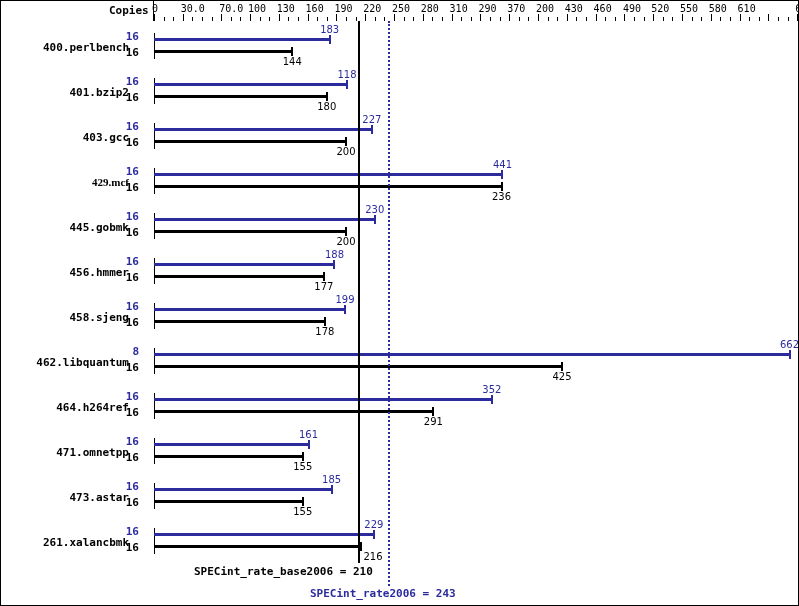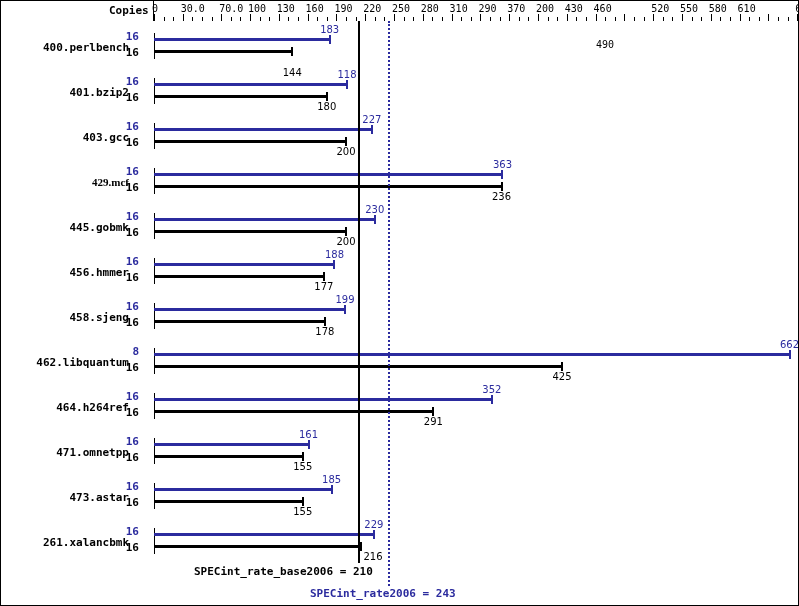--- a/index.html
+++ b/index.html
@@ -48,21 +48,21 @@
       <div class="abs tick-label" style="left: 335.4px;">190</div>
       <div class="abs tick-label" style="left: 364.2px;">220</div>
       <div class="abs tick-label" style="left: 393px;">250</div>
       <div class="abs tick-label" style="left: 421.8px;">280</div>
       <div class="abs tick-label" style="left: 450.6px;">310</div>
       <div class="abs tick-label" style="left: 479.4px;">290</div>
       <div class="abs tick-label" style="left: 508.2px;">370</div>
       <div class="abs tick-label" style="left: 537px;">200</div>
       <div class="abs tick-label" style="left: 565.8px;">430</div>
       <div class="abs tick-label" style="left: 594.6px;">460</div>
-      <div class="abs tick-label" style="left: 597px; margin-top: 36px;">490</div>
+      <div class="abs tick-label" style="left: 624px;">490</div>
       <div class="abs tick-label" style="left: 652.2px;">520</div>
       <div class="abs tick-label" style="left: 681px;">550</div>
       <div class="abs tick-label" style="left: 709.8px;">580</div>
       <div class="abs tick-label" style="left: 738.6px;">610</div>
       <div class="abs tick-label" style="left: 796.2px;">670</div>
       <div class="abs tick" style="left: 153px; height: 7px; top: 13px;"></div>
       <div class="abs tick" style="left: 162.6px; height: 4px; top: 16px;"></div>
       <div class="abs tick" style="left: 172.2px; height: 4px; top: 16px;"></div>
       <div class="abs tick" style="left: 181.8px; height: 7px; top: 13px;"></div>
       <div class="abs tick" style="left: 191.4px; height: 4px; top: 16px;"></div>
@@ -134,21 +134,21 @@
       <div class="abs bench-label" style="top: 40px;">400.perlbench</div>
       <div class="abs copies-val peak" style="top: 29px;">16</div>
       <div class="abs copies-val base" style="top: 45px;">16</div>
       <div class="abs baseline-tick" style="top: 32px;"></div>
       <div class="abs baseline-tick" style="top: 44px;"></div>
       <div class="abs bar peak" style="top: 37px; width: 175.68px;"></div>
       <div class="abs endcap peak" style="top: 34px; left: 327.68px;"></div>
       <div class="abs val-label peak" style="top: 23px; left: 328.68px;">183</div>
       <div class="abs bar base" style="top: 49px; width: 138.24px;"></div>
       <div class="abs endcap base" style="top: 46px; left: 290.24px;"></div>
-      <div class="abs val-label base" style="top: 66px; left: 291.24px;">144</div>
+      <div class="abs val-label base" style="top: 55px; left: 291.24px;">144</div>
       <div class="abs bench-label" style="top: 85px;">401.bzip2</div>
       <div class="abs copies-val peak" style="top: 74px;">16</div>
       <div class="abs copies-val base" style="top: 90px;">16</div>
       <div class="abs baseline-tick" style="top: 77px;"></div>
       <div class="abs baseline-tick" style="top: 89px;"></div>
       <div class="abs bar peak" style="top: 82px; width: 192.96px;"></div>
       <div class="abs endcap peak" style="top: 79px; left: 344.96px;"></div>
       <div class="abs val-label peak" style="top: 68px; left: 345.96px;">118</div>
       <div class="abs bar base" style="top: 94px; width: 172.8px;"></div>
       <div class="abs endcap base" style="top: 91px; left: 324.8px;"></div>
@@ -164,21 +164,21 @@
       <div class="abs bar base" style="top: 139px; width: 192px;"></div>
       <div class="abs endcap base" style="top: 136px; left: 344px;"></div>
       <div class="abs val-label base" style="top: 145px; left: 345px;">200</div>
       <div class="abs bench-label" style="top: 175px; font-family: Liberation Serif, serif;">429.mcf</div>
       <div class="abs copies-val peak" style="top: 164px;">16</div>
       <div class="abs copies-val base" style="top: 180px;">16</div>
       <div class="abs baseline-tick" style="top: 167px;"></div>
       <div class="abs baseline-tick" style="top: 179px;"></div>
       <div class="abs bar peak" style="top: 172px; width: 348.48px;"></div>
       <div class="abs endcap peak" style="top: 169px; left: 500.48px;"></div>
-      <div class="abs val-label peak" style="top: 158px; left: 501.48px;">363</div>
+      <div class="abs val-label peak" style="top: 158px; left: 501.48px;">441</div>
       <div class="abs bar base" style="top: 184px; width: 347.52px;"></div>
       <div class="abs endcap base" style="top: 181px; left: 499.52px;"></div>
       <div class="abs val-label base" style="top: 190px; left: 500.52px;">236</div>
       <div class="abs bench-label" style="top: 220px;">445.gobmk</div>
       <div class="abs copies-val peak" style="top: 209px;">16</div>
       <div class="abs copies-val base" style="top: 225px;">16</div>
       <div class="abs baseline-tick" style="top: 212px;"></div>
       <div class="abs baseline-tick" style="top: 224px;"></div>
       <div class="abs bar peak" style="top: 217px; width: 220.8px;"></div>
       <div class="abs endcap peak" style="top: 214px; left: 372.8px;"></div>

